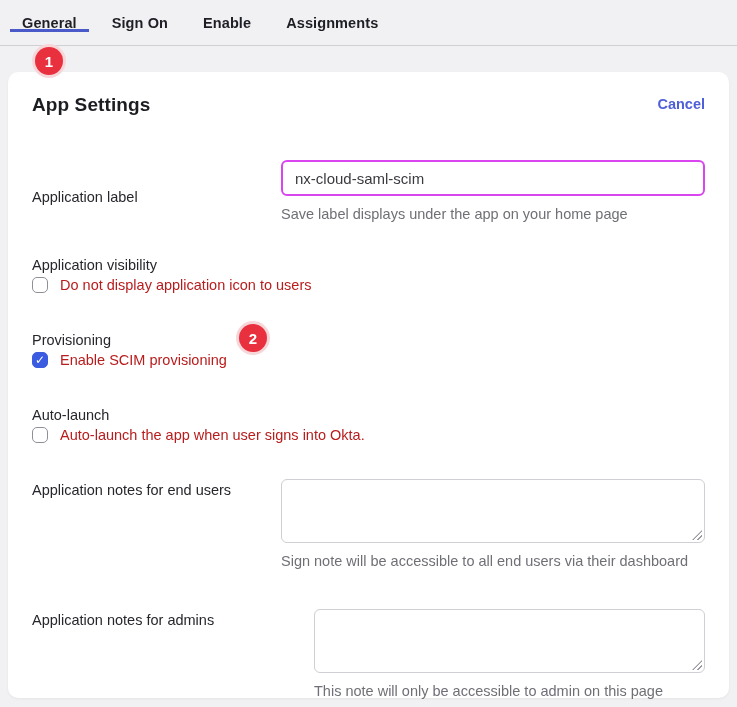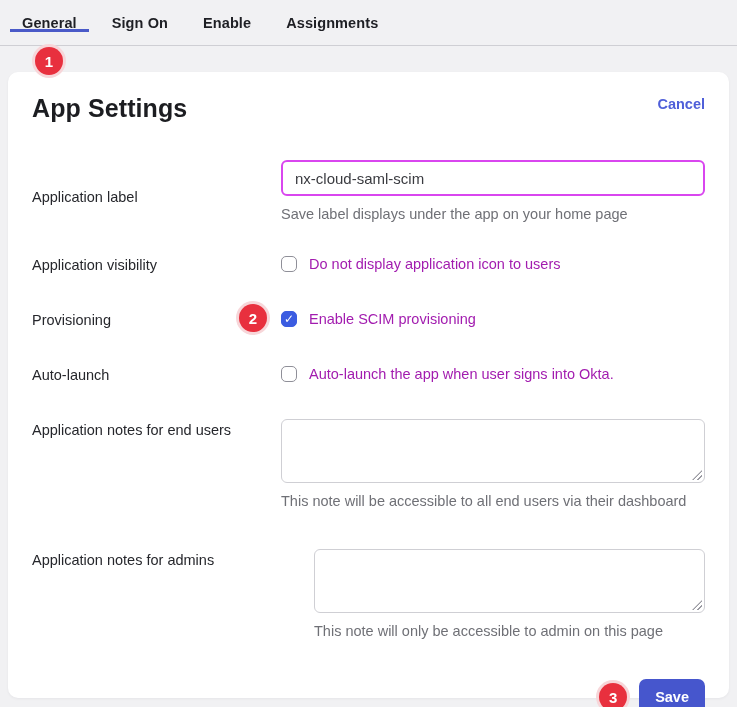--- a/index.html
+++ b/index.html
@@ -69,21 +69,21 @@
     box-shadow: 0 1px 3px rgba(29,29,33,0.05);
   }
   .card-header {
     display: flex;
     justify-content: space-between;
     align-items: flex-start;
     height: 30px;
     margin-bottom: 36px;
   }
   .card-title {
-    font-size: 25px;
+    font-size: 19px;
     font-weight: 700;
     color: #1c1d21;
     letter-spacing: 0.1px;
   }
   .cancel-link {
     font-size: 14.5px;
     font-weight: 700;
     color: #4f5fd9;
     text-decoration: none;
     cursor: pointer;
@@ -120,21 +120,21 @@
     background: #ffffff;
     outline: none;
   }
   .helper-text {
     margin-top: 8px;
     font-size: 14.5px;
     color: #6f7076;
     line-height: 20px;
   }
 
-  .row-checkbox { margin-bottom: 34px; }
+  .row-checkbox { margin-bottom: 34px; flex-direction: column; }
   .checkbox-line {
     display: flex;
     align-items: center;
     gap: 12px;
     height: 20px;
     cursor: pointer;
   }
   .checkbox {
     flex: none;
     width: 16px; height: 16px;
@@ -153,21 +153,21 @@
     display: none;
     color: #ffffff;
     font-size: 12px;
     font-weight: 700;
     line-height: 1;
     margin-top: -1px;
   }
   .checkbox.checked .check-glyph { display: block; }
   .checkbox-label {
     font-size: 14.5px;
-    color: #a21caf;
+    color: #b91c1c;
     line-height: 20px;
   }
   .badge-2 {
     position: absolute;
     left: 207px;
     top: -5px;
   }
 
   .row-autolaunch { }
   .row-visibility { margin-bottom: 34px; }
@@ -296,21 +296,21 @@
     </div>
   </div>
 
   <div class="form-row row-textarea-1">
     <div class="field-label">Application notes for end users</div>
     <div class="control-col">
       <div class="textarea-wrap">
         <textarea class="note-textarea" style=""></textarea>
         <div class="resize-handle"></div>
       </div>
-      <div class="helper-text">This note will be accessible to all end users via their dashboard</div>
+      <div class="helper-text">Sign note will be accessible to all end users via their dashboard</div>
     </div>
   </div>
 
   <div class="form-row row-textarea-2">
     <div class="field-label">Application notes for admins</div>
     <div class="control-col">
       <div class="textarea-wrap">
         <textarea class="note-textarea" style=""></textarea>
         <div class="resize-handle"></div>
       </div>

